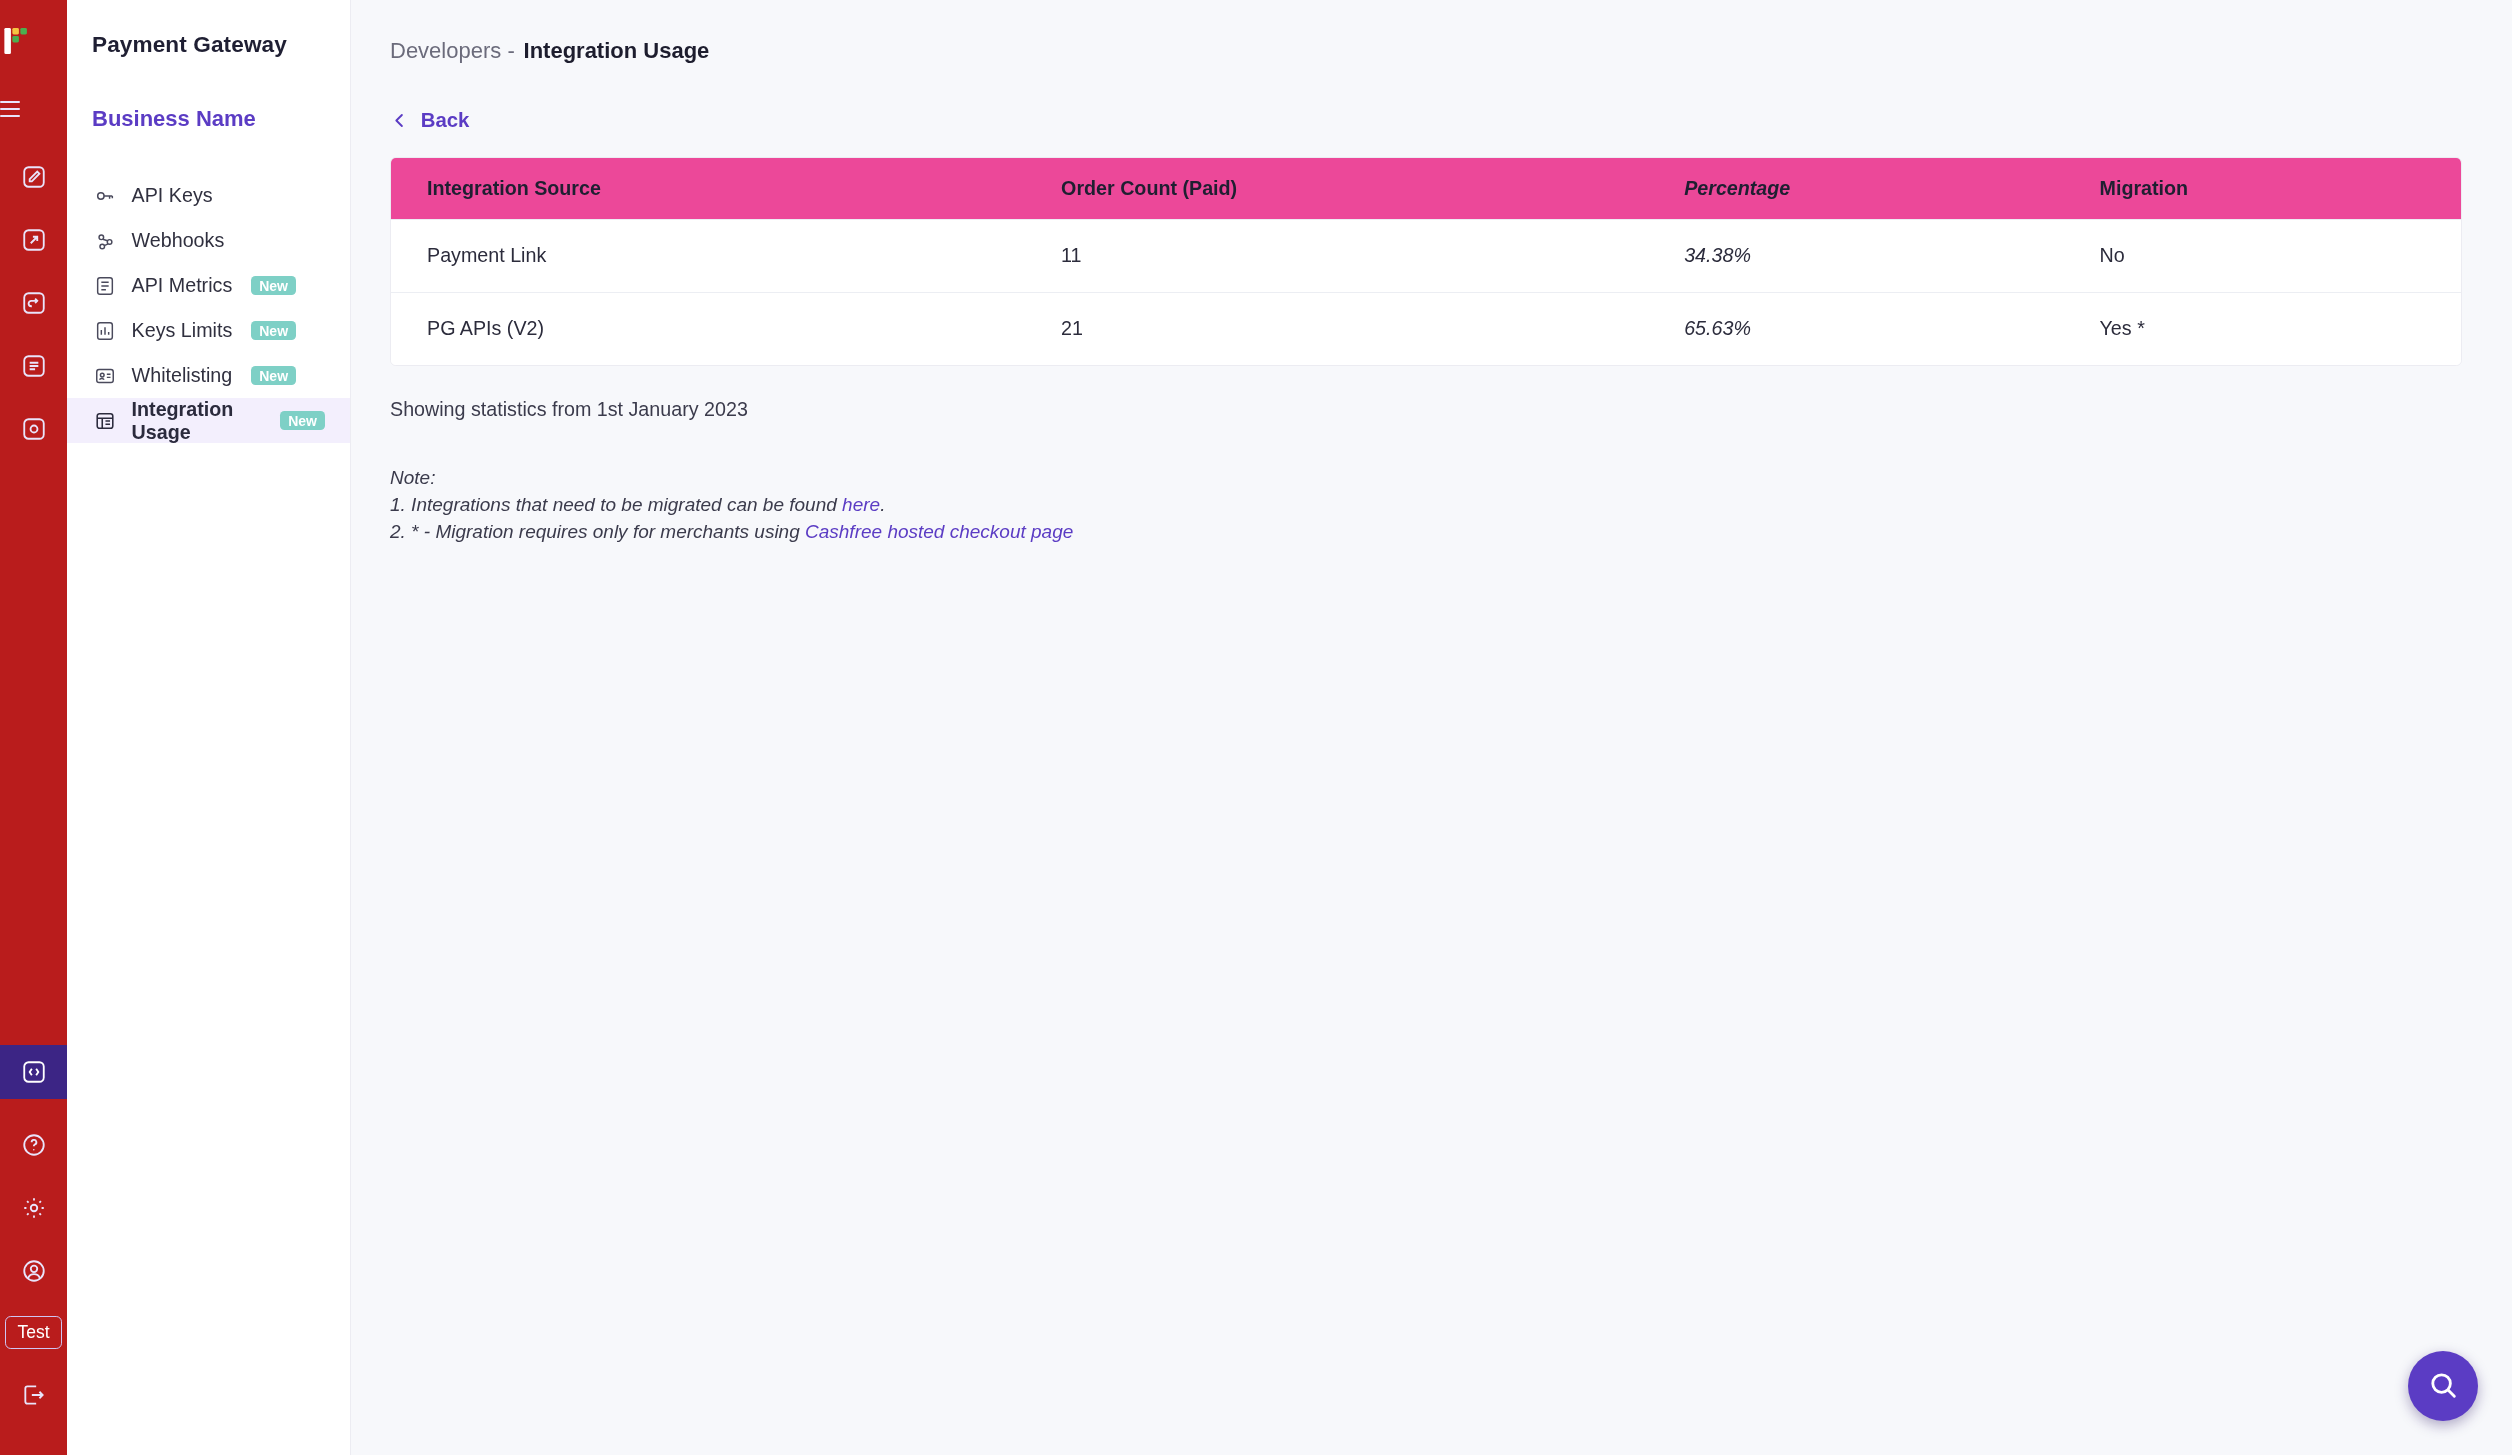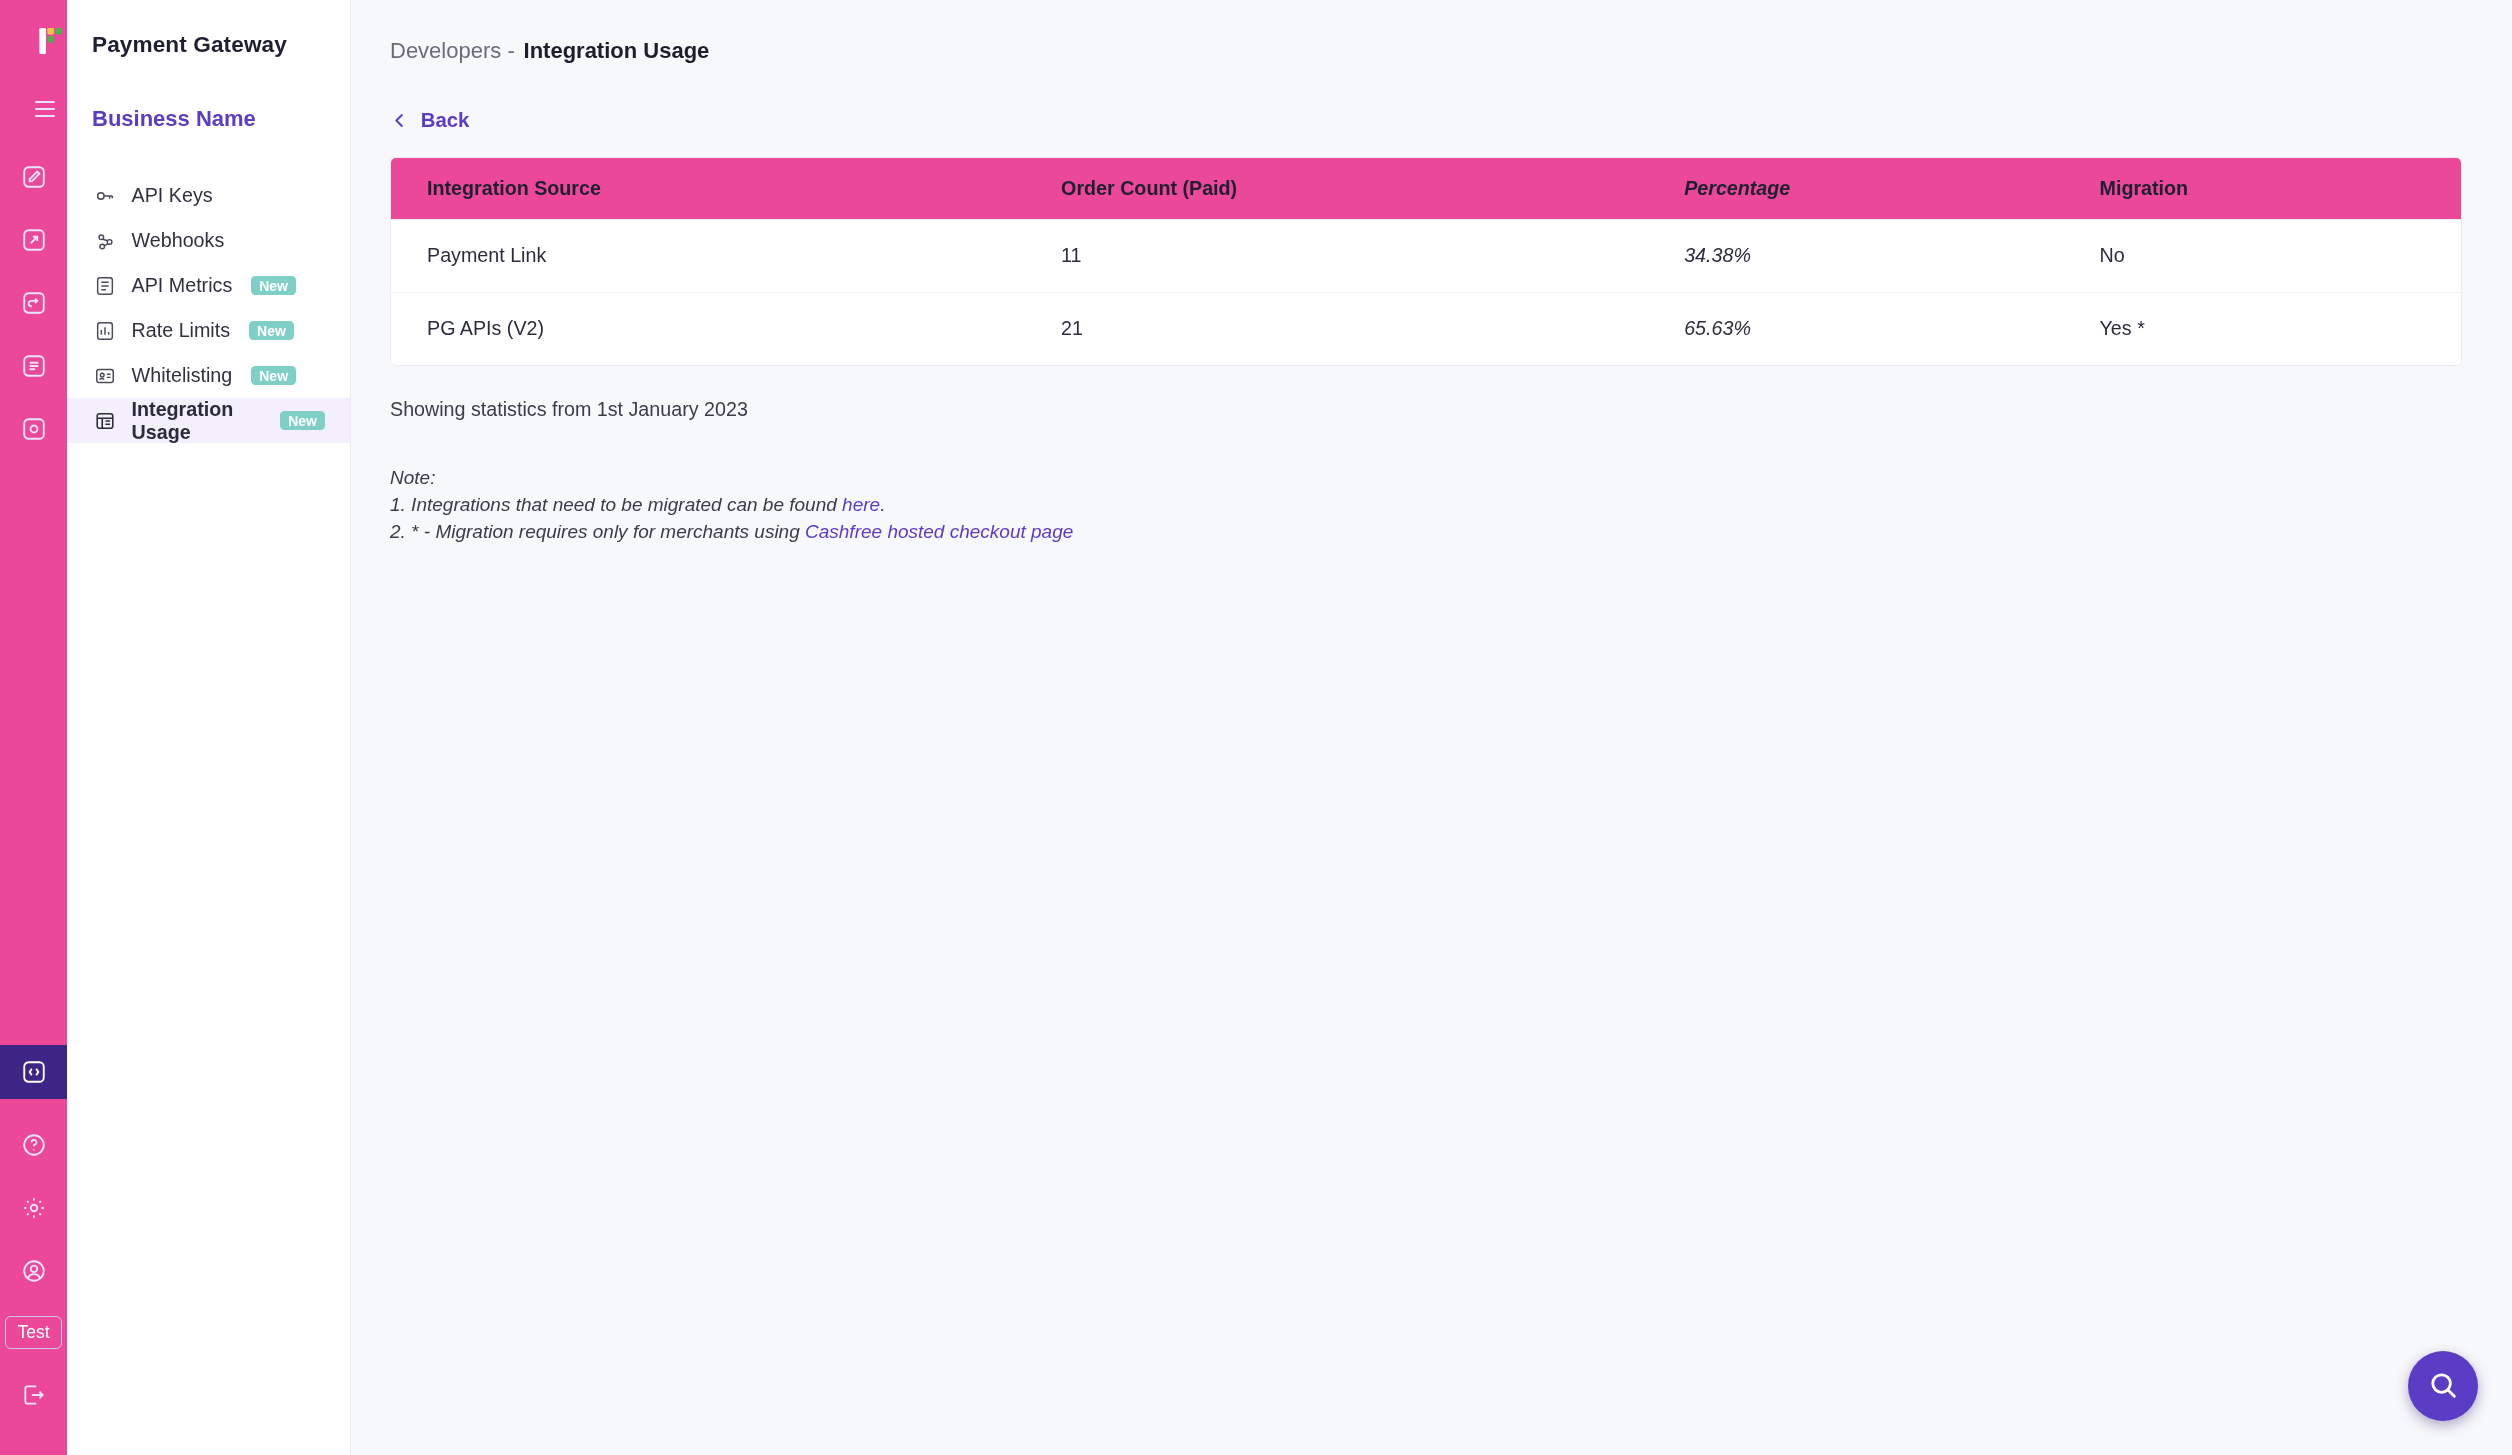--- a/index.html
+++ b/index.html
@@ -14,24 +14,24 @@
     position: relative;
     width: 2512px;
     height: 1456px;
     display: flex;
   }
 
   
   .rail {
     width: 67px;
     height: 100%;
-    background: #ec4899;
+    background: #b91c1c;
     display: flex;
     flex-direction: column;
-    align-items: flex-end;
+    align-items: flex-start;
     flex: 0 0 67px;
   }
   .rail-logo {
     margin-top: 25px;
     width: 32px;
     height: 32px;
     display: flex;
     align-items: center;
     justify-content: center;
   }
@@ -393,21 +393,21 @@
         <span class="pill-new">New</span>
       </div>
 
       <div class="nav-item">
         <span class="nav-ico">
           <svg width="22" height="22" viewBox="0 0 24 24" fill="none" stroke="#4a4a5c" stroke-width="1.6">
             <rect x="4" y="3" width="16" height="18" rx="2.5"></rect>
             <path d="M8 16V11M12 16V8M16 16v-3"></path>
           </svg>
         </span>
-        <span>Rate Limits</span>
+        <span>Keys Limits</span>
         <span class="pill-new">New</span>
       </div>
 
       <div class="nav-item">
         <span class="nav-ico">
           <svg width="22" height="22" viewBox="0 0 24 24" fill="none" stroke="#4a4a5c" stroke-width="1.6">
             <rect x="3" y="5" width="18" height="14" rx="2.5"></rect>
             <circle cx="9" cy="11" r="2"></circle>
             <path d="M6 16c.8-1.6 4.2-1.6 5 0M14 10h4M14 13.5h4"></path>
           </svg>

